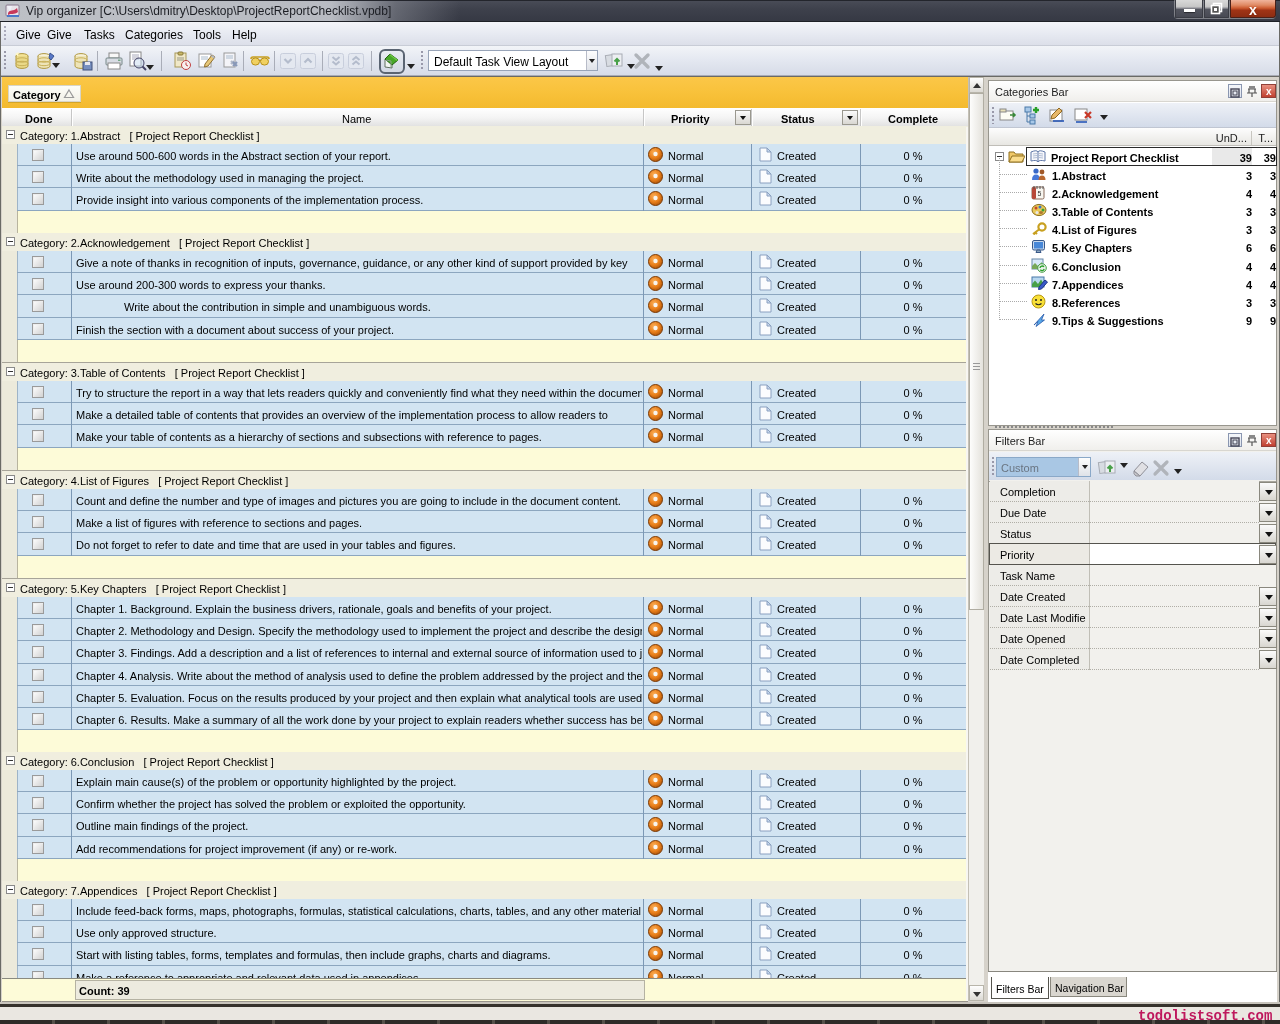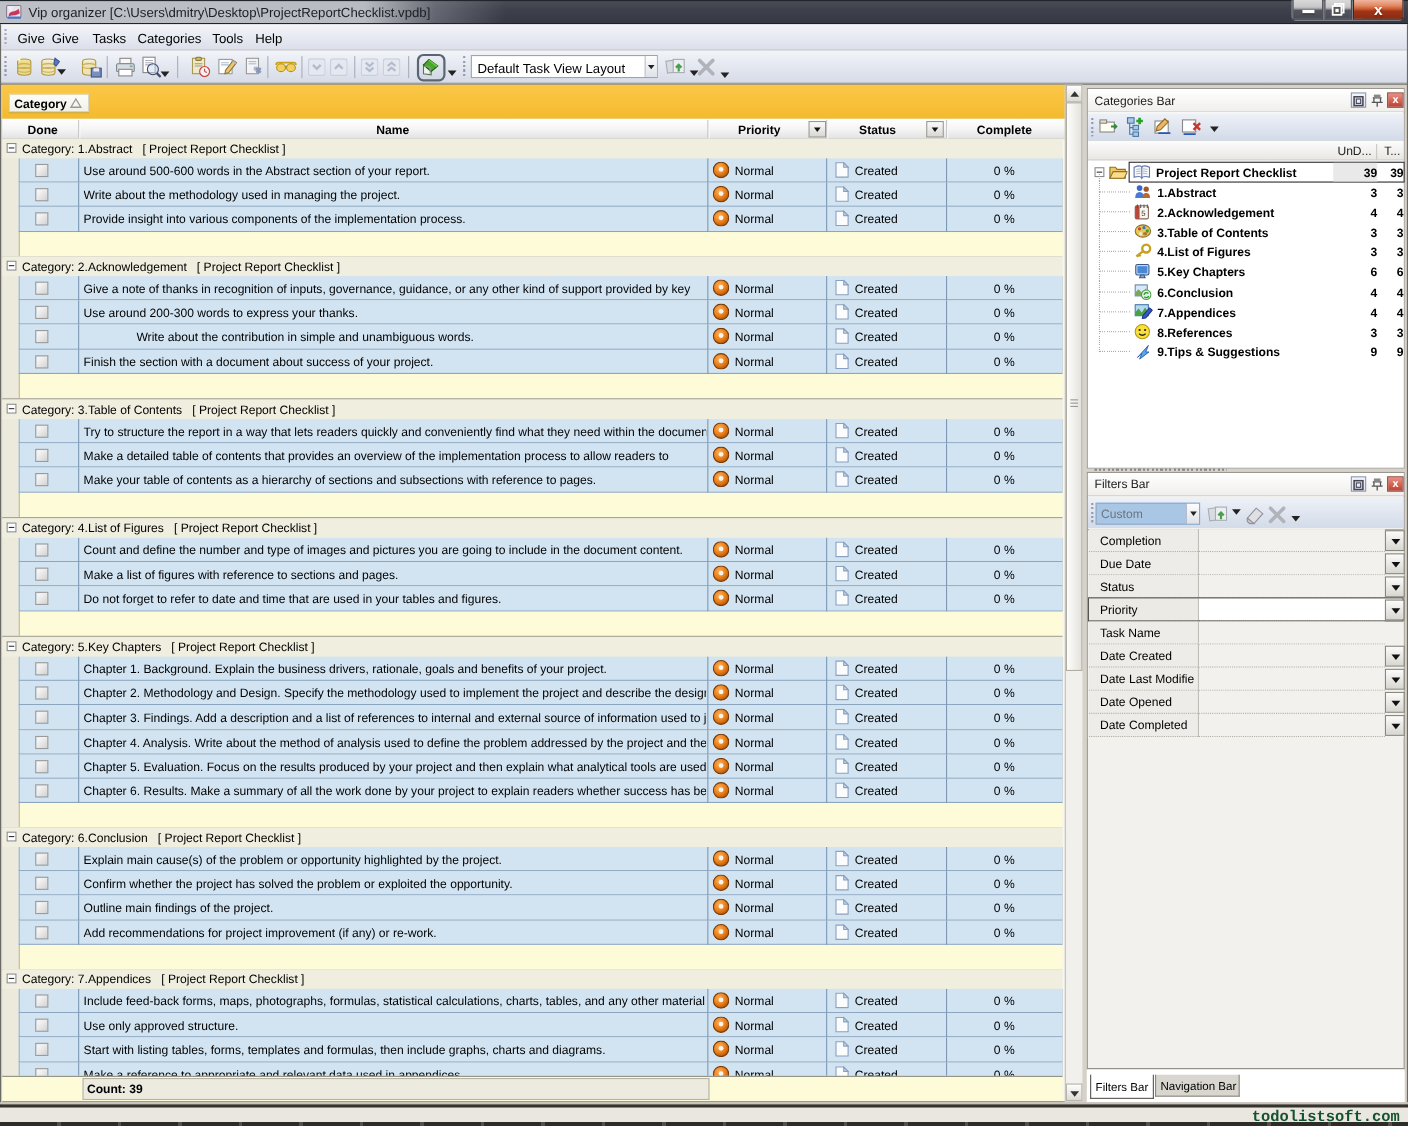--- a/index.html
+++ b/index.html
@@ -164,21 +164,21 @@
 <div class="abs" style="left:13px;top:89px;font-size:11px;font-weight:bold;color:#000;">Category</div>
 <svg class="abs" style="left:63px;top:88px" width="12" height="11" viewBox="0 0 12 11">
     <path d="M6 2 L10.5 9.5 L1.5 9.5 Z" fill="none" stroke="#999" stroke-width="1.2"></path>
   </svg>
 <div class="abs" style="left:2px;top:108px;width:966px;height:19px;background:linear-gradient(180deg,#ffffff 0%,#f4f4f4 55%,#e2e2e2 100%);border-bottom:1px solid #b0b0b0;"></div>
 <div class="abs" style="left:71px;top:109px;width:1px;height:17px;background:#c6c6c6;box-shadow:1px 0 0 #fff;"></div>
 <div class="abs" style="left:643px;top:109px;width:1px;height:17px;background:#c6c6c6;box-shadow:1px 0 0 #fff;"></div>
 <div class="abs" style="left:751px;top:109px;width:1px;height:17px;background:#c6c6c6;box-shadow:1px 0 0 #fff;"></div>
 <div class="abs" style="left:860px;top:109px;width:1px;height:17px;background:#c6c6c6;box-shadow:1px 0 0 #fff;"></div>
 <div class="abs" style="left:25px;top:113px;font-size:11px;font-weight:bold;color:#000;">Done</div>
-<div class="abs" style="left:342px;top:113px;font-size:11px;font-weight:bold;color:#000;">Name</div>
+<div class="abs" style="left:342px;top:113px;font-size:11px;font-weight:normal;color:#000;">Name</div>
 <div class="abs" style="left:671px;top:113px;font-size:11px;font-weight:bold;color:#000;">Priority</div>
 <div class="abs" style="left:781px;top:113px;font-size:11px;font-weight:bold;color:#000;">Status</div>
 <div class="abs" style="left:888px;top:113px;font-size:11px;font-weight:bold;color:#000;">Complete</div>
 <div class="abs" style="left:735px;top:110px;width:16px;height:15px;background:linear-gradient(180deg,#fbfbfb,#d9d7d2);border:1px solid #9a988f;">
     <div class="abs" style="left:4px;top:5px;width:0;height:0;border-left:3.5px solid transparent;border-right:3.5px solid transparent;border-top:4px solid #111;"></div>
   </div>
 <div class="abs" style="left:842px;top:110px;width:16px;height:15px;background:linear-gradient(180deg,#fbfbfb,#d9d7d2);border:1px solid #9a988f;">
     <div class="abs" style="left:4px;top:5px;width:0;height:0;border-left:3.5px solid transparent;border-right:3.5px solid transparent;border-top:4px solid #111;"></div>
   </div>
 <div class="abs" style="left:2px;top:127px;width:966px;height:874px;background:#eceadb;"></div>
@@ -1230,12 +1230,12 @@
     <div class="abs" style="left:4px;top:6px;font-size:10.5px;color:#000;white-space:nowrap;">Filters Bar</div>
   </div>
 <div class="abs" style="left:1050px;top:977px;width:77px;height:20px;background:#d9d6cf;border:1px solid #8a887e;border-top:none;">
     <div class="abs" style="left:4px;top:5px;font-size:10.5px;color:#000;white-space:nowrap;">Navigation Bar</div>
   </div>
 <div class="abs" style="left:0;top:1002px;width:1280px;height:2px;background:#c8c4bc;"></div>
 <div class="abs" style="left:0;top:1004px;width:1280px;height:3px;background:#36322c;"></div>
 <div class="abs" style="left:0;top:1007px;width:1280px;height:13px;background:#eae7e1;"></div>
 <div class="abs" style="left:0;top:1020px;width:1280px;height:4px;background:#2e2c28;"></div>
 <div class="abs" style="left:0;top:1020px;width:1280px;height:4px;background-image:repeating-linear-gradient(90deg,transparent 0,transparent 52px,#555049 52px,#555049 55px);"></div>
-<div class="abs" style="left:1138px;top:1008px;font-size:14px;font-weight:bold;color:#14532d;font-family:'Liberation Mono',monospace;">todolistsoft.com</div>
+<div class="abs" style="left:1138px;top:1008px;font-size:14px;font-weight:bold;color:#be185d;font-family:'Liberation Mono',monospace;">todolistsoft.com</div>
 </body></html>

